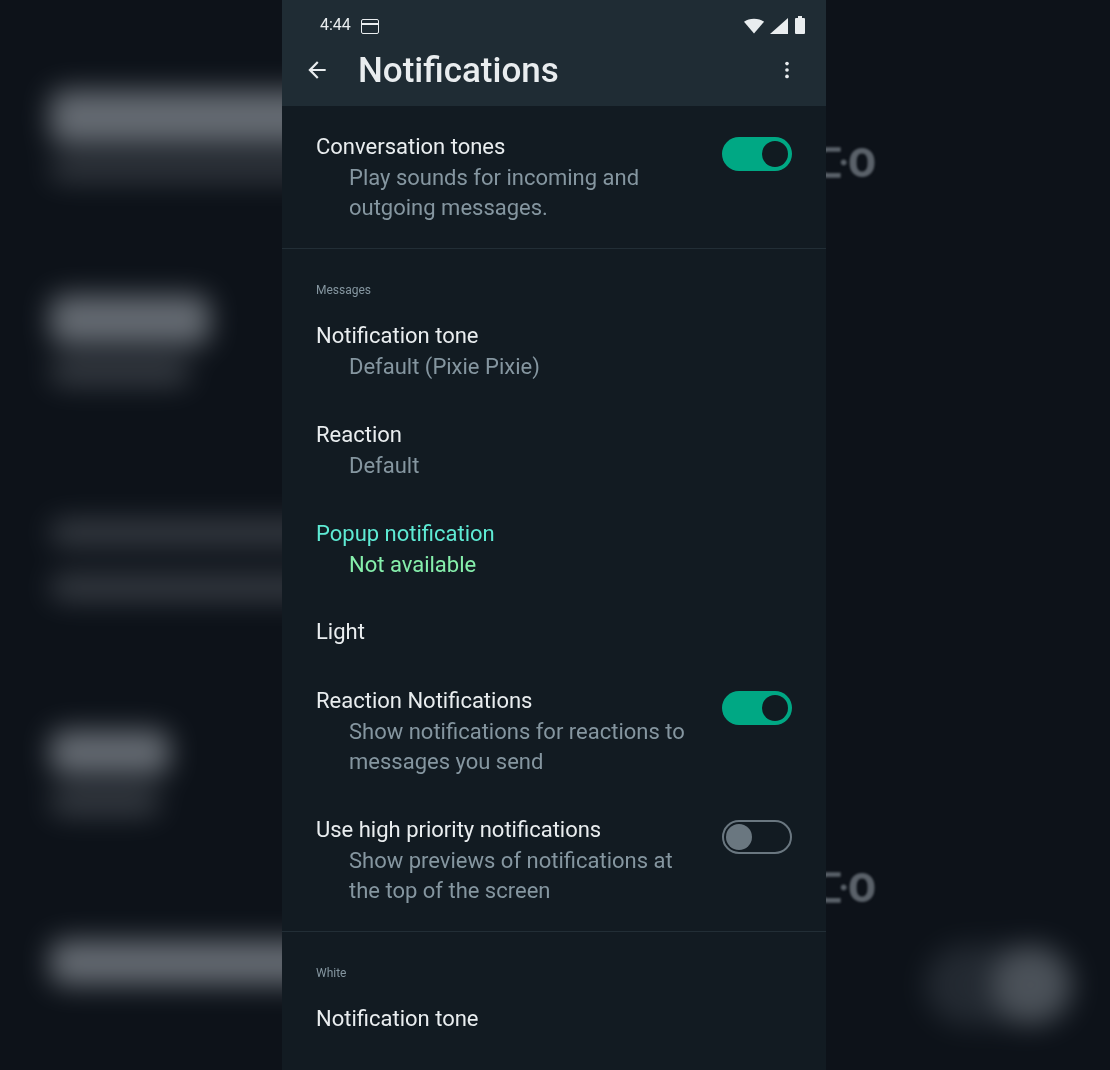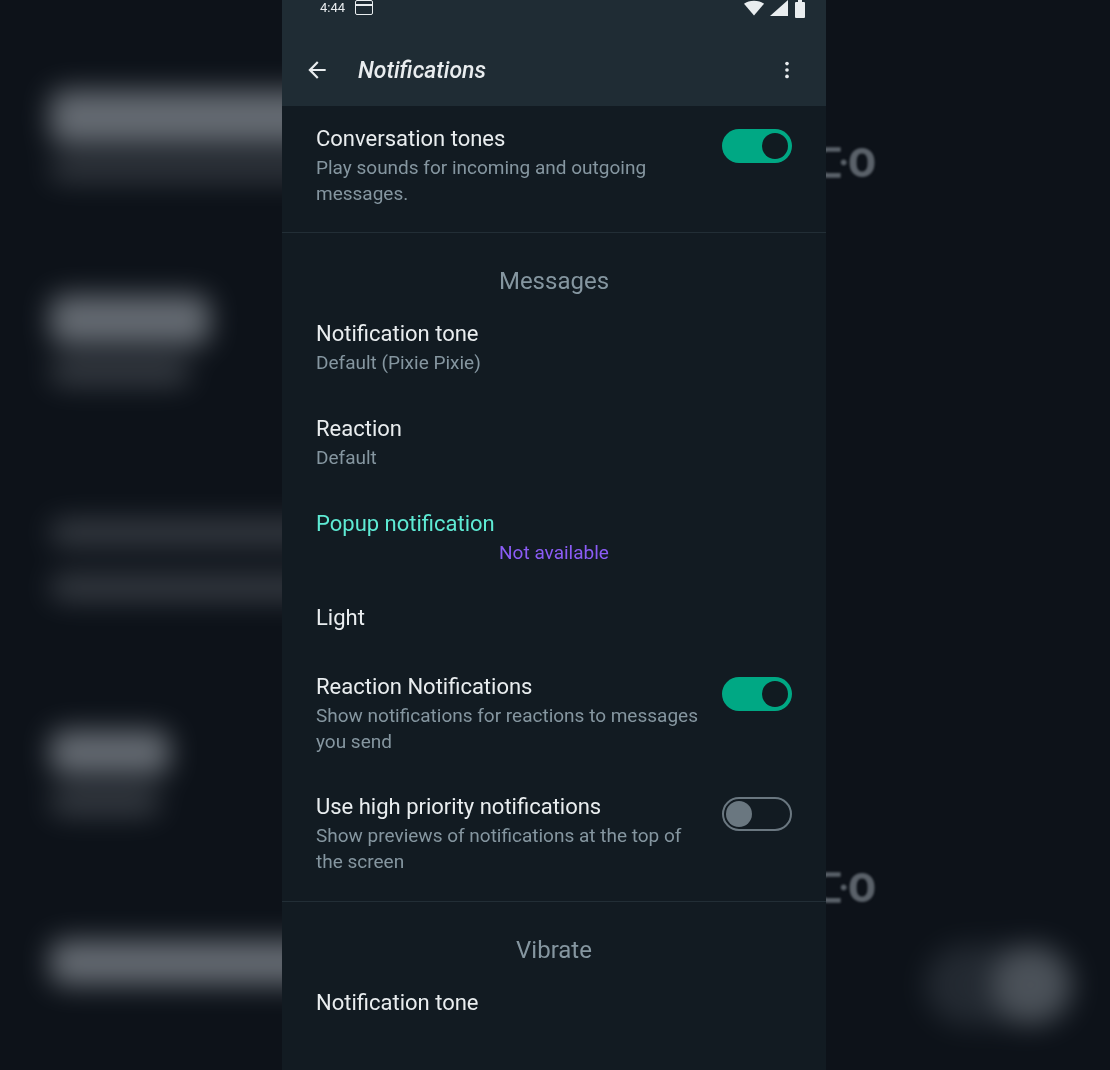--- a/index.html
+++ b/index.html
@@ -60,24 +60,24 @@
       height: 1070px;
       background: #121b22;
       z-index: 10;
       overflow: hidden;
     }
 
     
     .statusbar {
       height: 34px;
       display: flex;
-      align-items: flex-start;
+      align-items: flex-end;
       padding: 0 20px;
       color: #e9edef;
-      font-size: 13px;
+      font-size: 16px;
       font-weight: 400;
       background: #1f2c34;
     }
     .statusbar .time {
       margin-left: 18px;
     }
     .statusbar .cal-icon {
       margin-left: 10px;
       width: 18px;
       height: 15px;
@@ -107,24 +107,23 @@
     .appbar .back {
       color: #e9edef;
       padding: 10px 16px 10px 4px;
       display: inline-flex;
       align-items: center;
       justify-content: center;
       margin-right: 12px;
     }
     .appbar .title {
       color: #e9edef;
-      font-size: 23px;
+      font-size: 35px;
       font-weight: 500;
       flex: 1;
-      font-style: italic;
     }
     .appbar .more {
       color: #e9edef;
       padding: 10px;
       display: inline-flex;
       align-items: center;
       justify-content: center;
     }
 
     
@@ -142,36 +141,35 @@
       min-width: 0;
     }
     .row .primary {
       color: #e9edef;
       font-size: 22px;
       font-weight: 400;
       margin-bottom: 4px;
     }
     .row .secondary {
       color: #8596a0;
-      font-size: 19px;
+      font-size: 22px;
       line-height: 1.35;
+      margin-left: 33px;
     }
     .row.disabled .primary {
       color: #5eead4;
     }
     .row.disabled .secondary {
-      color: #8b5cf6;
-      text-align: center;
+      color: #86efac;
     }
 
     .section-header {
       color: #8596a0;
-      font-size: 24px;
+      font-size: 12px;
       padding: 28px 34px 6px 34px;
-      text-align: center;
     }
 
     .divider {
       height: 1px;
       background: #222e36;
       margin: 6px 0;
     }
 
     
     .toggle {
@@ -198,21 +196,21 @@
       transform: translateY(-50%);
     }
     .toggle.on .knob {
       right: 4px;
       background: #111b21;
     }
     .toggle.off .knob {
       left: 2px;
       background: #6a7780;
     }
-    .top-pad { padding-top: 20px; }
+    .top-pad { padding-top: 28px; }
   </style>
 </head>
 <body>
 
 <div class="bg-blur">
   <div class="blob b1"></div>
   <div class="blob b1s"></div>
   <div class="blob b2"></div>
   <div class="blob b2s"></div>
   <div class="blob b3"></div>
@@ -324,21 +322,21 @@
         <div class="primary">Use high priority notifications</div>
         <div class="secondary">Show previews of notifications at the top of the screen</div>
       </div>
       <div class="toggle off">
         <div class="knob"></div>
       </div>
     </div>
 
     <div class="divider"></div>
 
-    <div class="section-header">Vibrate</div>
+    <div class="section-header">White</div>
 
     <div class="row" style="padding-bottom:0;">
       <div class="text">
         <div class="primary">Notification tone</div>
       </div>
     </div>
 
   </div>
 
 </div>

